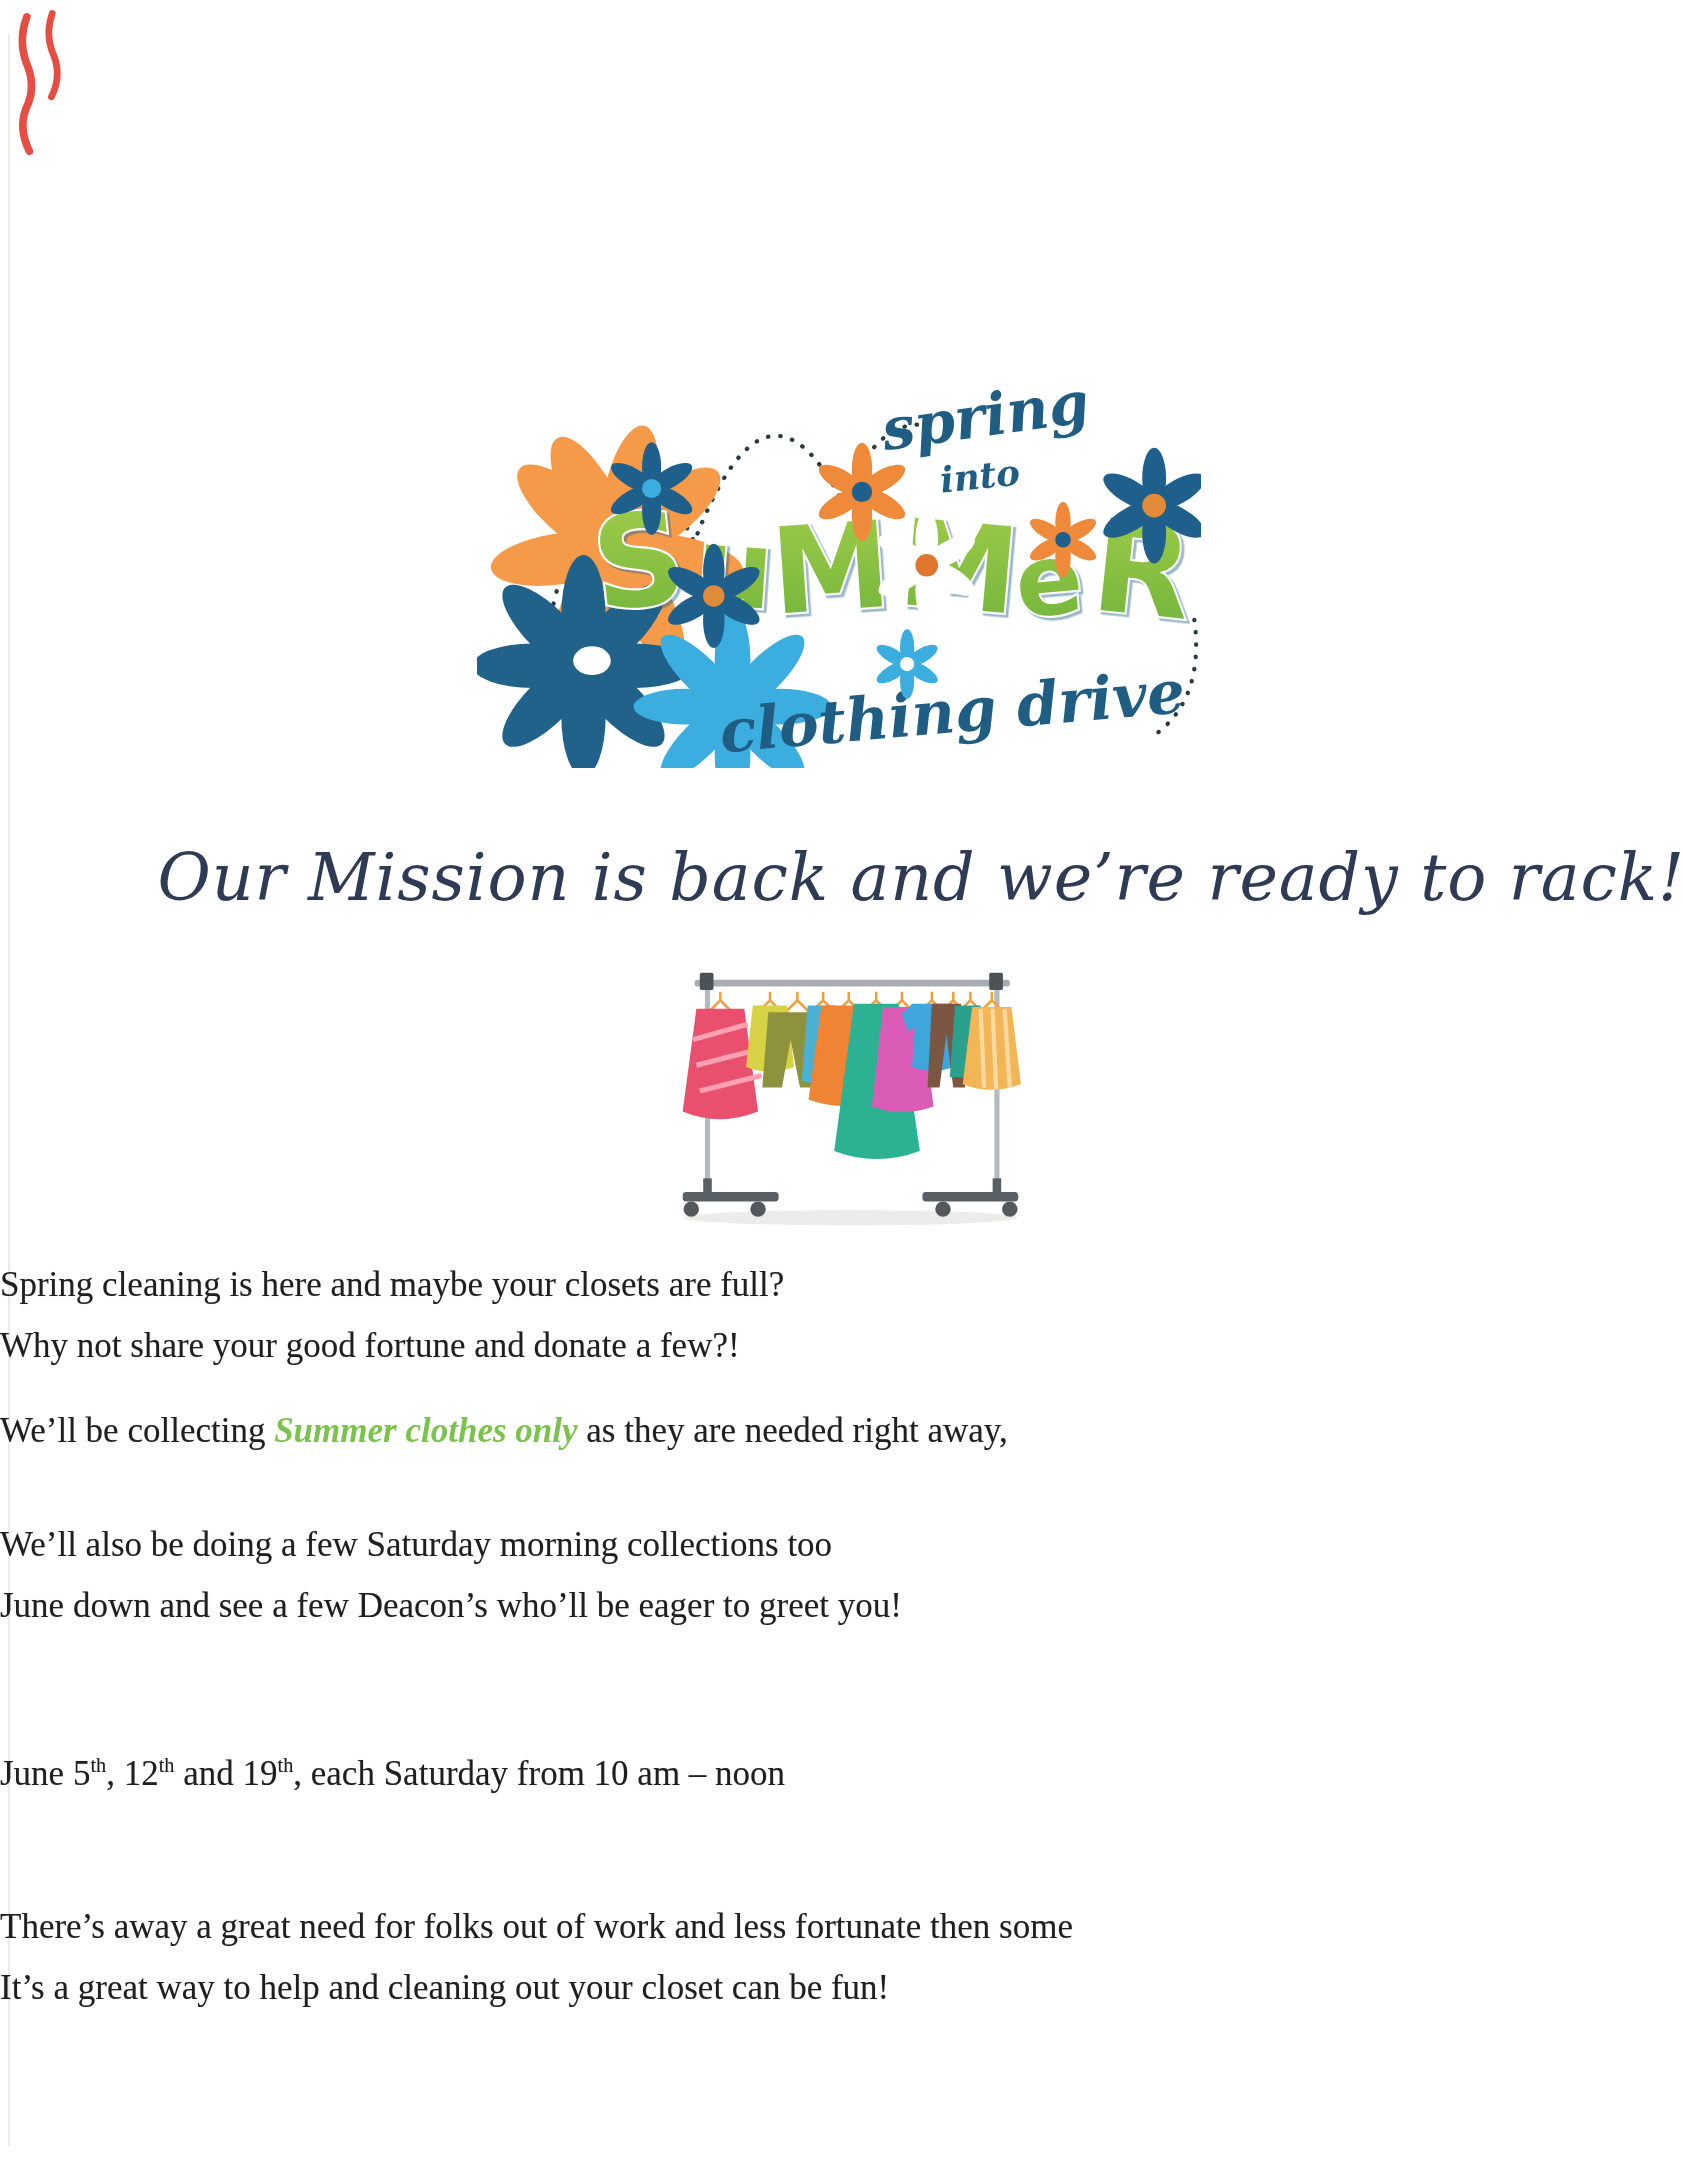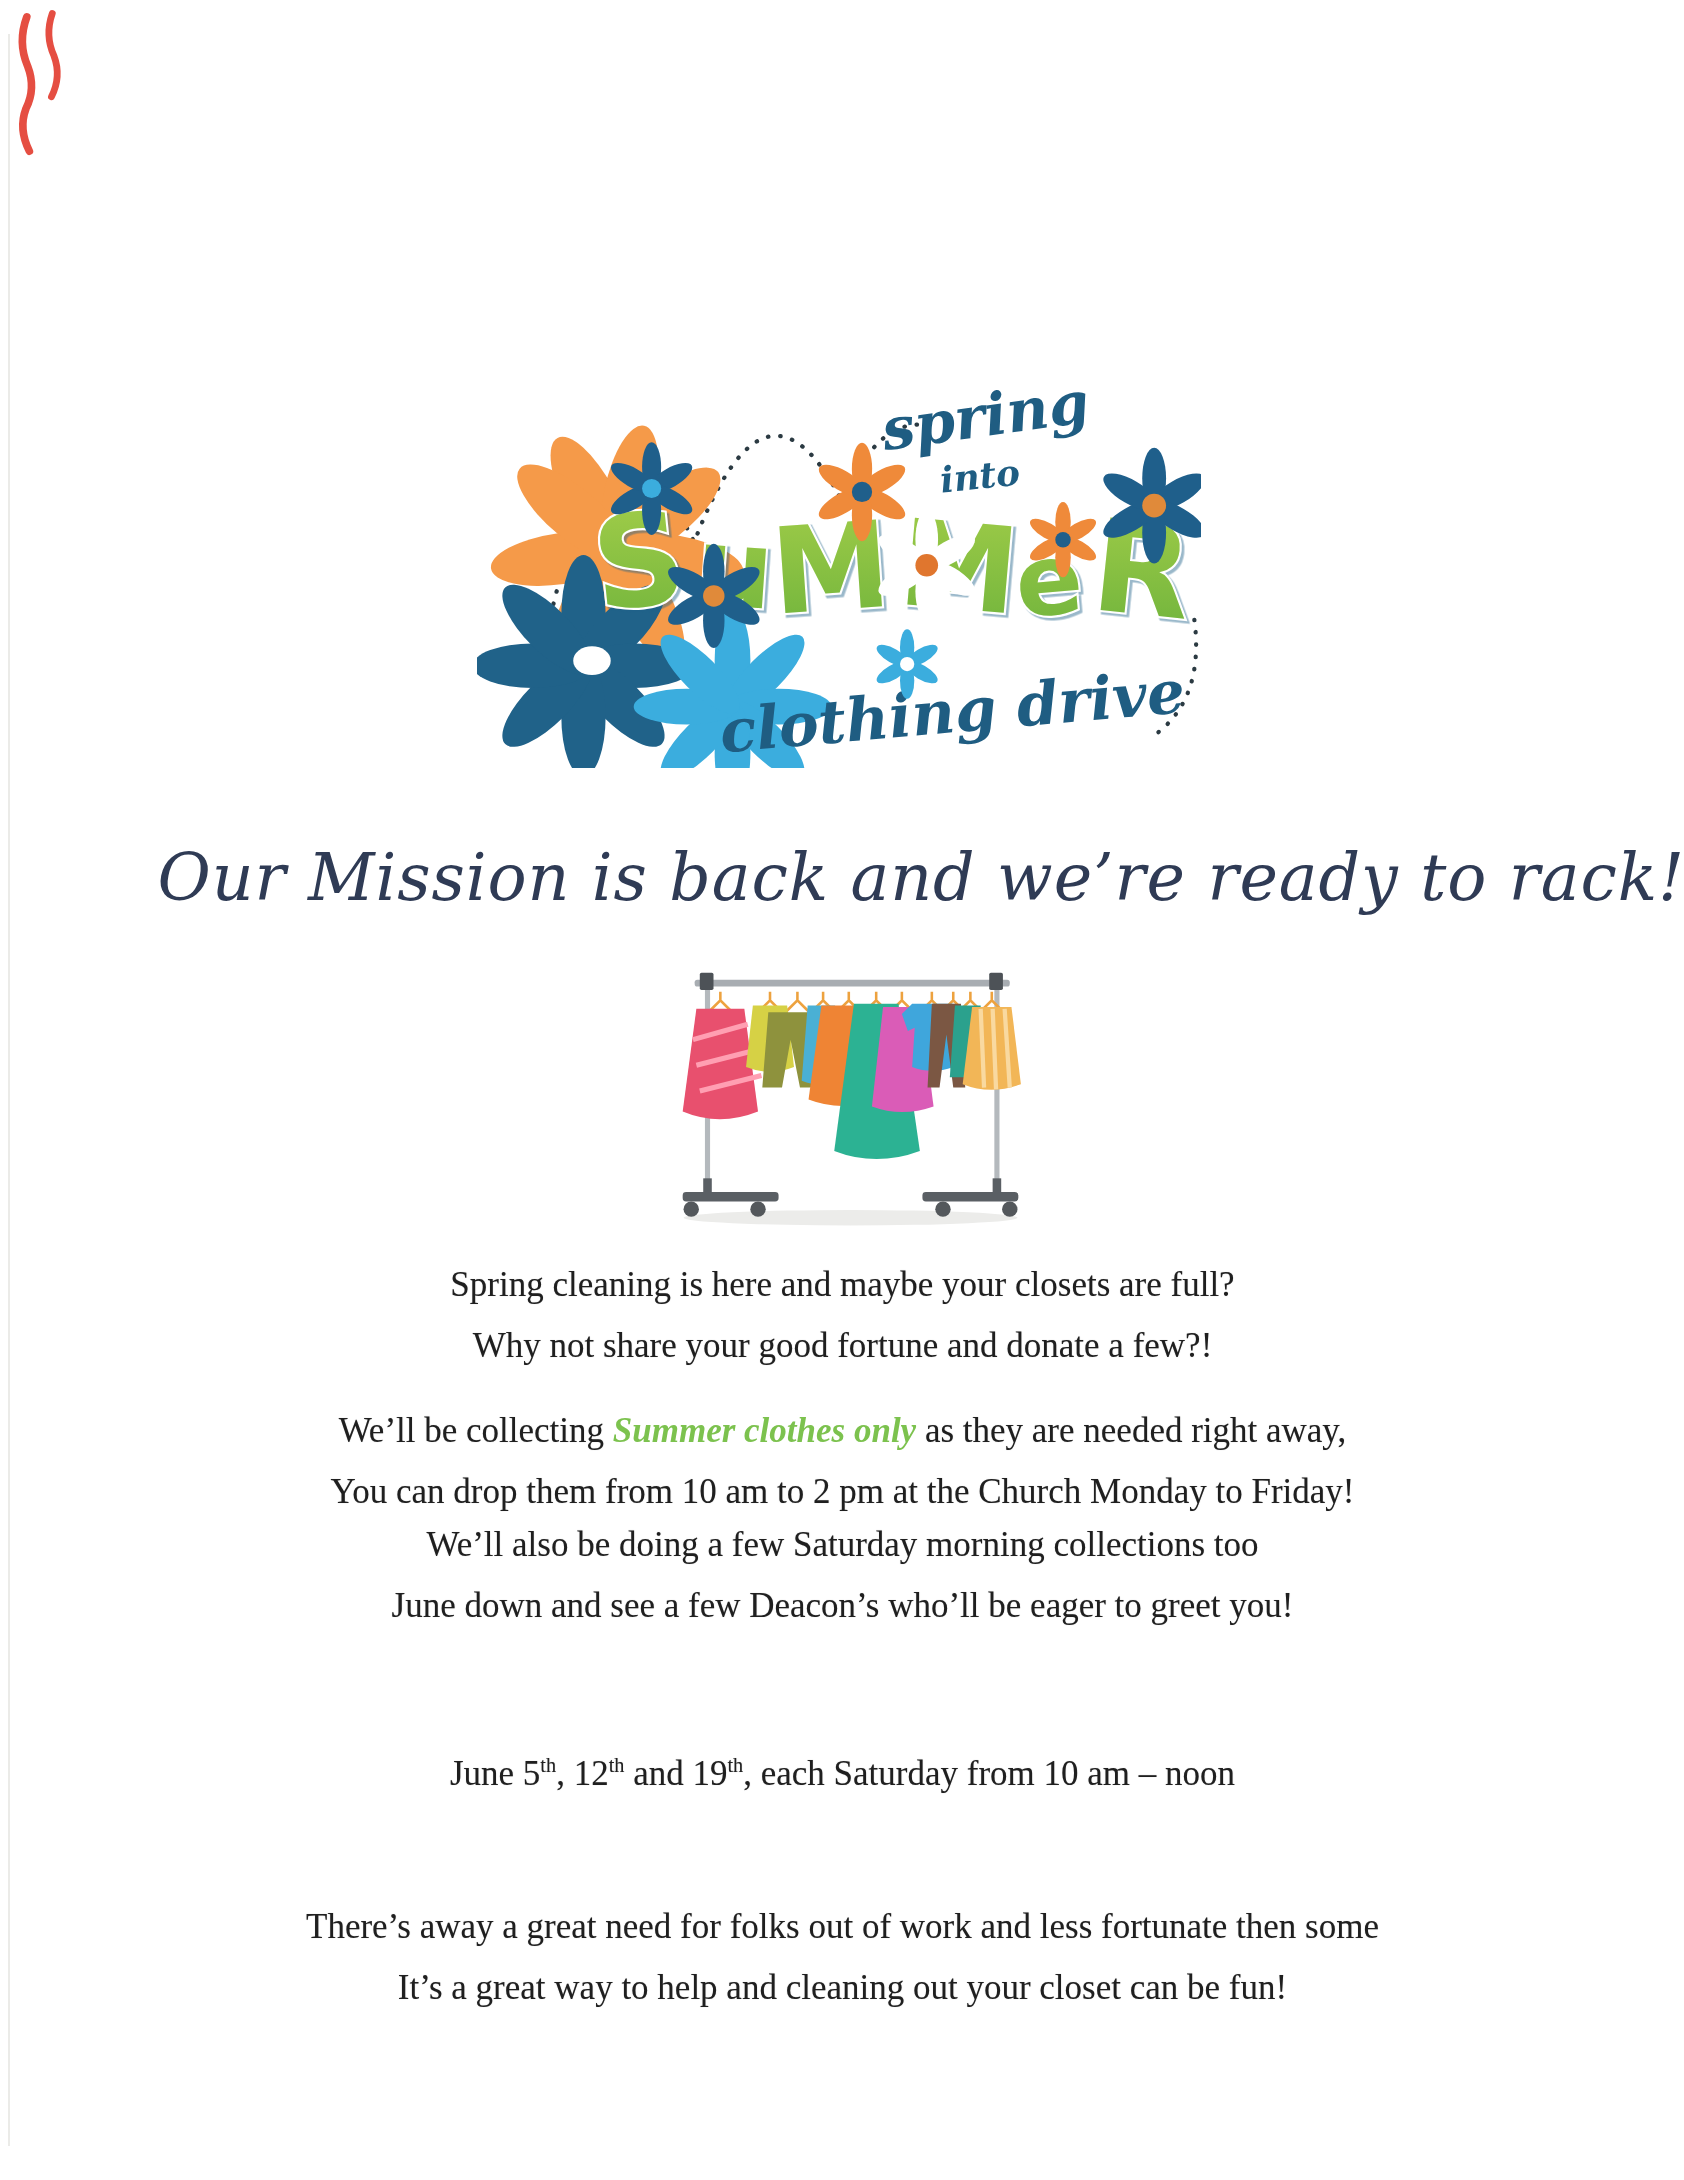--- a/index.html
+++ b/index.html
@@ -21,21 +21,21 @@
   .teal-flower{fill:var(--flower_dark_teal,#206289);}
   .lblue-flower{fill:var(--flower_light_blue,#3badde);}
   
   .headline{position:absolute;left:0;right:0;top:831px;margin:0;text-align:right;
             font-family:"DejaVu Serif",serif;font-style:italic;font-weight:normal;
             font-size:65px;line-height:94px;color:var(--headline,#2f3b55);
             letter-spacing:0.9px;}
   
   .rack-wrap{position:absolute;left:670px;top:954px;width:361px;height:274px;}
   
-  .para{position:absolute;left:0;right:0;margin:0;text-align:center;
+  .para{position:absolute;left:0;right:0;margin:0;
         font-size:35px;line-height:61px;color:var(--body_text,#1f1f1f);
         text-shadow:0 0 0.9px rgba(40,40,40,.35);}
   .para .line{display:block;}
   .hl{color:var(--highlight_green,#7cc24e);font-weight:bold;font-style:italic;
       text-shadow:none;}
   sup{font-size:.58em;line-height:0;vertical-align:super;margin-top:47px;}
 </style>
 </head>
 <body>
 
@@ -170,21 +170,20 @@
     </svg>
   </div>
 
   <p class="para" style="top:1254px">
     <span class="line">Spring cleaning is here and maybe your closets are full?</span>
     <span class="line">Why not share your good fortune and donate a few?!</span>
   </p>
 
   <p class="para" style="top:1400px">
     <span class="line"><span>We’ll be collecting </span><span class="hl">Summer clothes only</span><span> as they are needed right away,</span></span>
-    <span class="line">You can drop them from 10 am to 2 pm at the Church Monday to Friday!</span>
   </p>
 
   <p class="para" style="top:1514px">
     <span class="line">We’ll also be doing a few Saturday morning collections too</span>
     <span class="line">June down and see a few Deacon’s who’ll be eager to greet you!</span>
   </p>
 
   <p class="para" style="top:1743px">
     <span class="line"><span>June 5</span><sup>th</sup><span>, 12</span><sup>th</sup><span> and 19</span><sup>th</sup><span>, each Saturday from 10 am – noon</span></span>
   </p>

